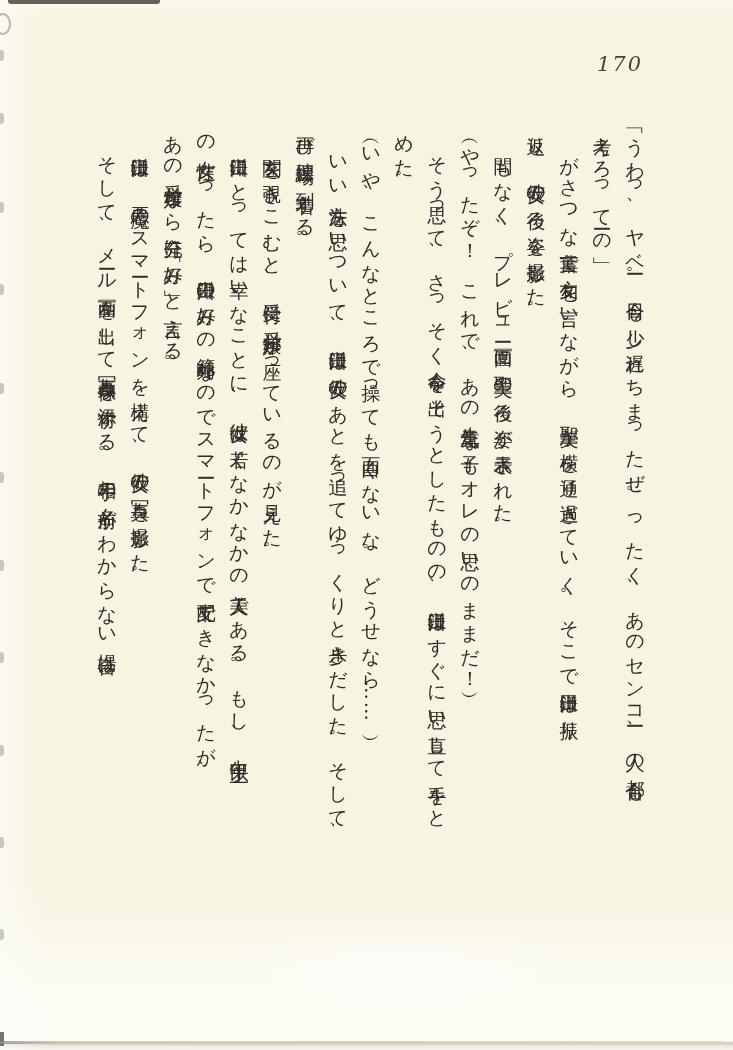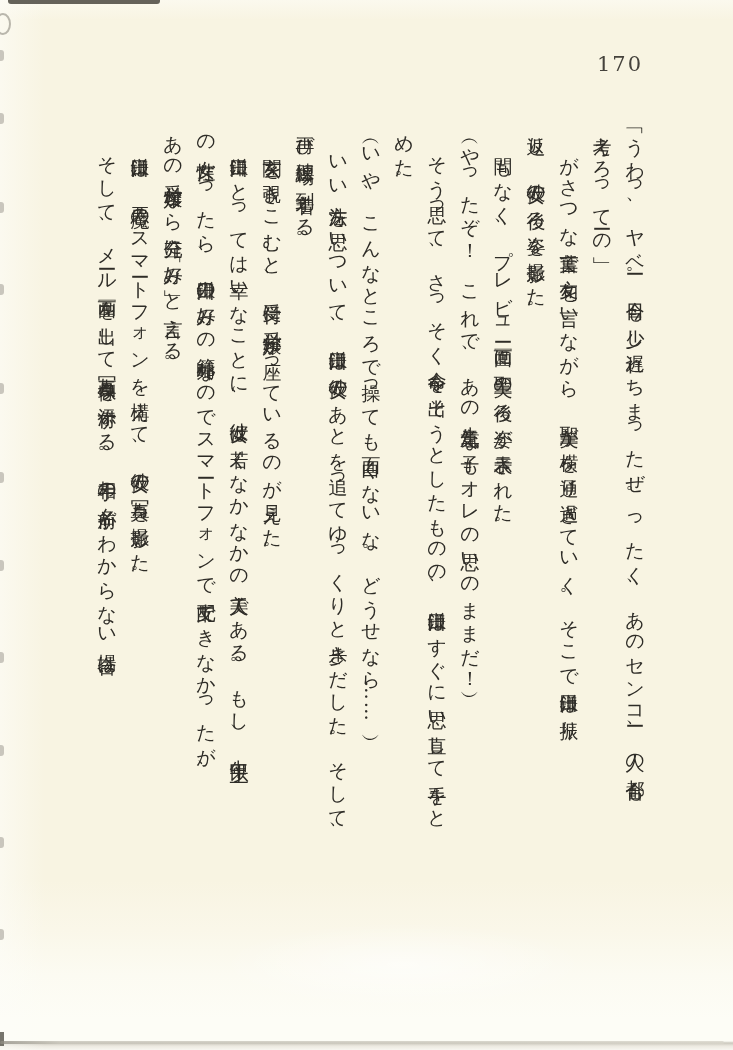--- a/index.html
+++ b/index.html
@@ -12,21 +12,21 @@
     background:
       radial-gradient(ellipse 260px 60px at 55% 965px, rgba(255,255,255,.55), rgba(255,255,255,0) 70%),
       linear-gradient(90deg, rgba(253,253,248,.6) 0px, rgba(253,253,248,0) 45px),
       linear-gradient(180deg,
         #fbf9ee 0px, #f8f4e2 20px, #f8f4e2 880px,
         #faf7e9 930px, #fcfbf2 975px, #fdfdf6 1020px, #fdfdf6 1041px,
         #cbc8bd 1043px, #ece9e0 1046px, #f7f6f0 1050px);
   }
   .page-number{
     position:absolute;top:52px;left:597px;
-    font-size:21px;color:#45423c;letter-spacing:2px;
+    font-size:21px;font-style:italic;color:#45423c;letter-spacing:2px;
   }
   .text-block{
     position:absolute;top:122px;right:81px;height:826px;
     writing-mode:vertical-rl;text-orientation:mixed;
     color:#2e2c27;font-size:19px;letter-spacing:2px;
   }
   .tcol{line-height:33px;white-space:nowrap;}
   .binding-mark{
     position:absolute;left:0;width:4px;height:11px;
     background:#aeaba1;border-radius:0 3px 3px 0;opacity:.65;

